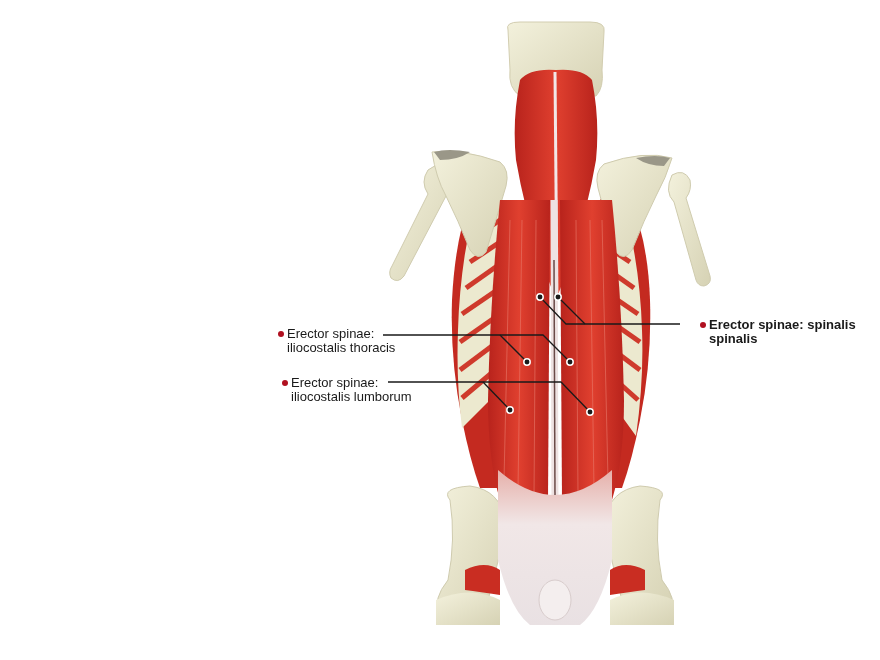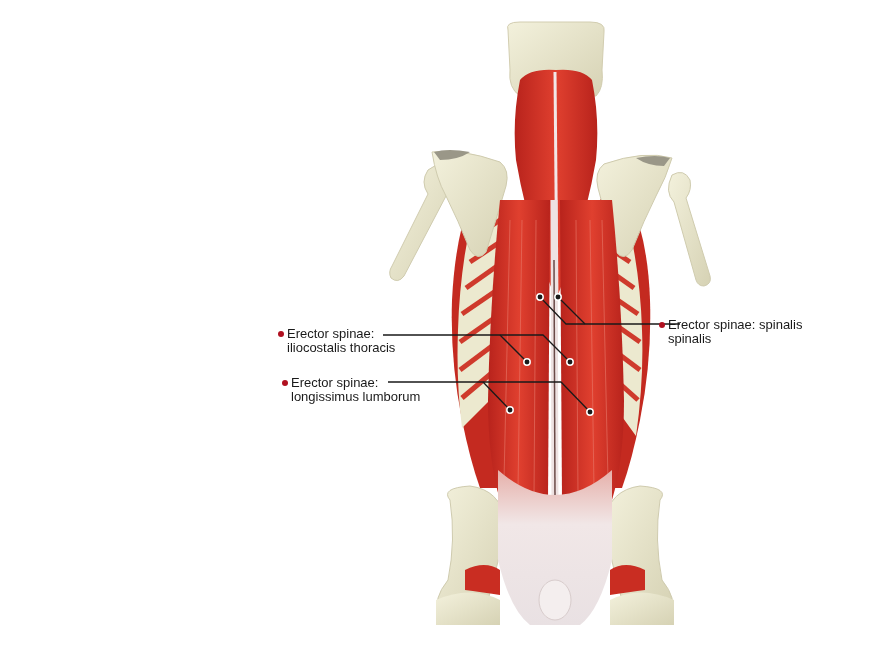--- a/index.html
+++ b/index.html
@@ -145,21 +145,21 @@
   
   <div class="label" style="left:287px; top:327px;">
     <span class="bullet"></span>
     <span class="line">Erector spinae:</span>
     <span class="line">iliocostalis thoracis</span>
   </div>
 
   <div class="label" style="left:291px; top:376px;">
     <span class="bullet"></span>
     <span class="line">Erector spinae:</span>
-    <span class="line">longissimus lumborum</span>
+    <span class="line">iliocostalis lumborum</span>
   </div>
 
-  <div class="label" style="left:668px; top:318px;">
+  <div class="label" style="left:709px; top:318px;font-weight:bold;">
     <span class="bullet"></span>
     <span class="line">Erector spinae: spinalis</span>
     <span class="line">spinalis</span>
   </div>
 </div>
 
 </body></html>

